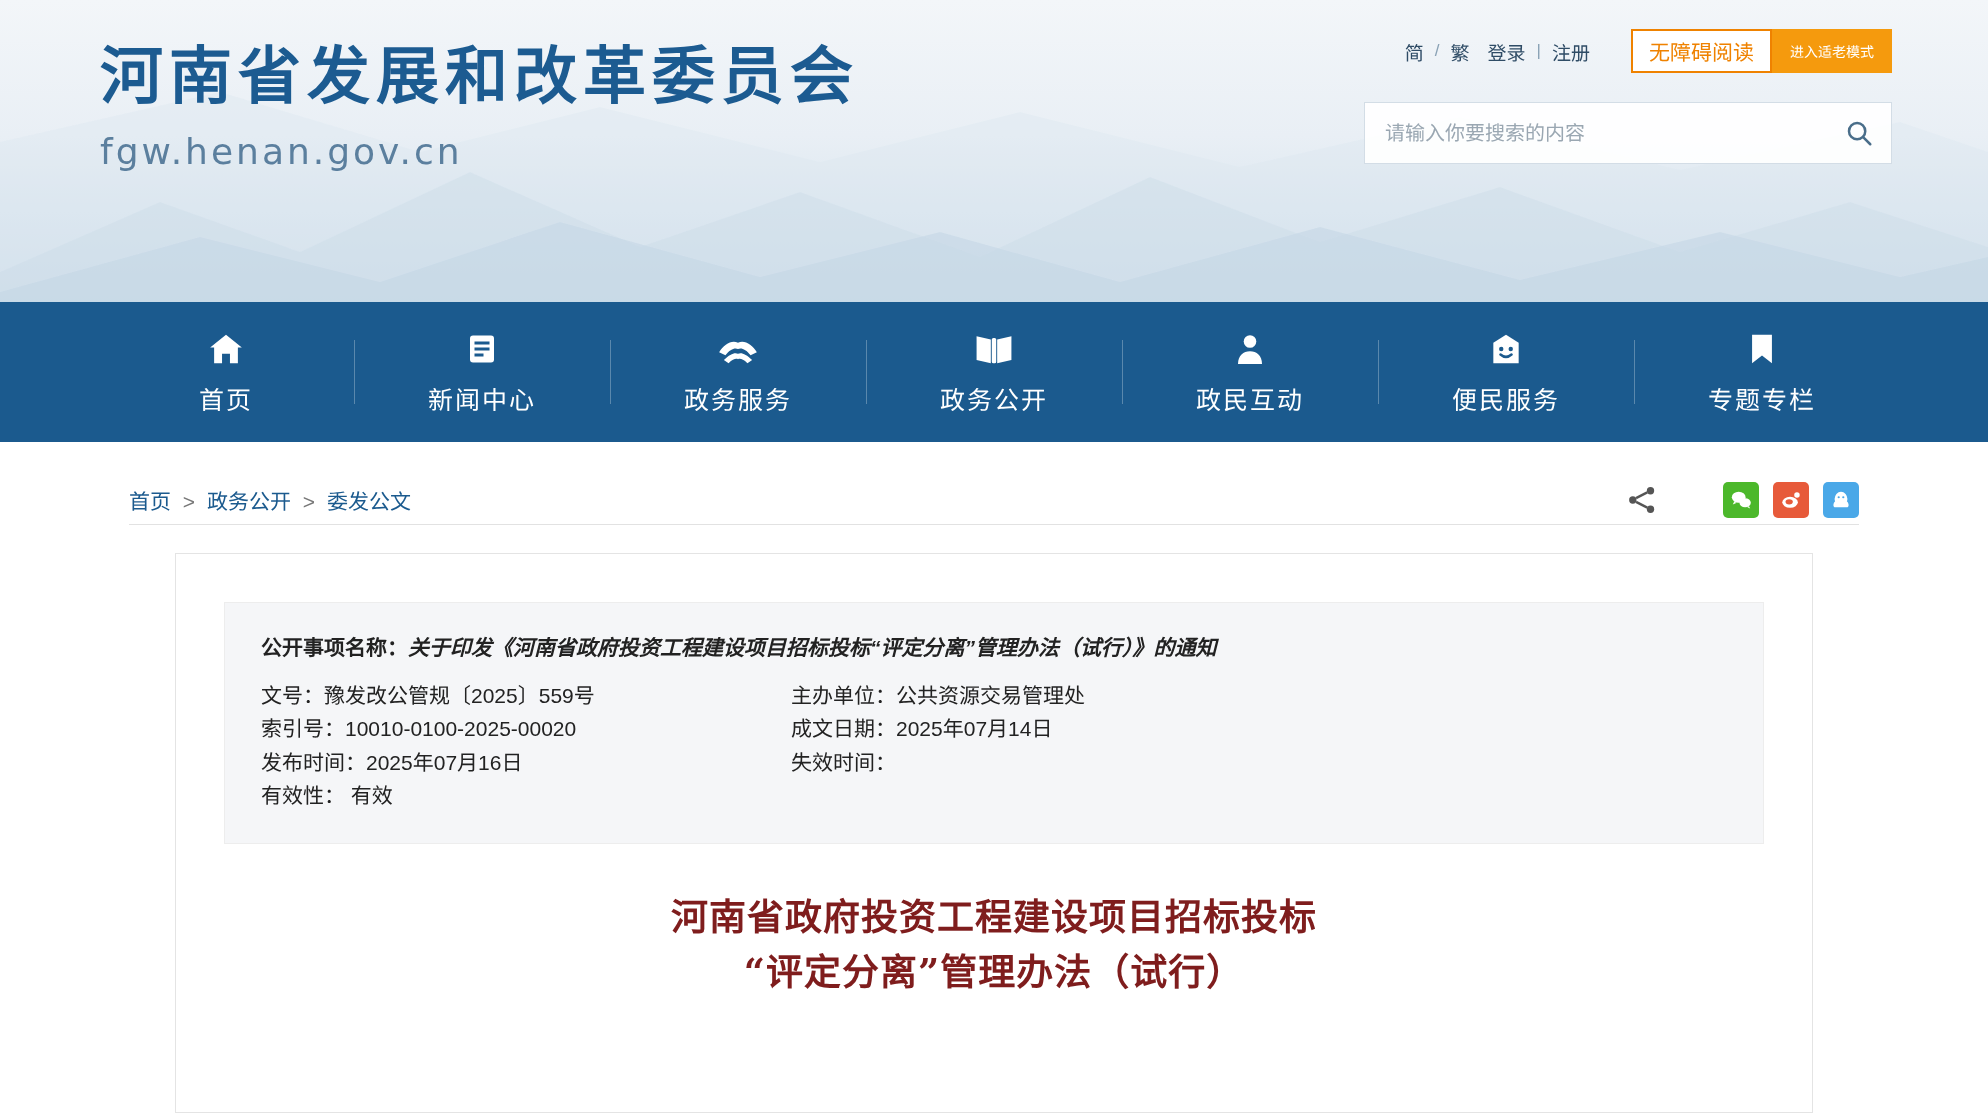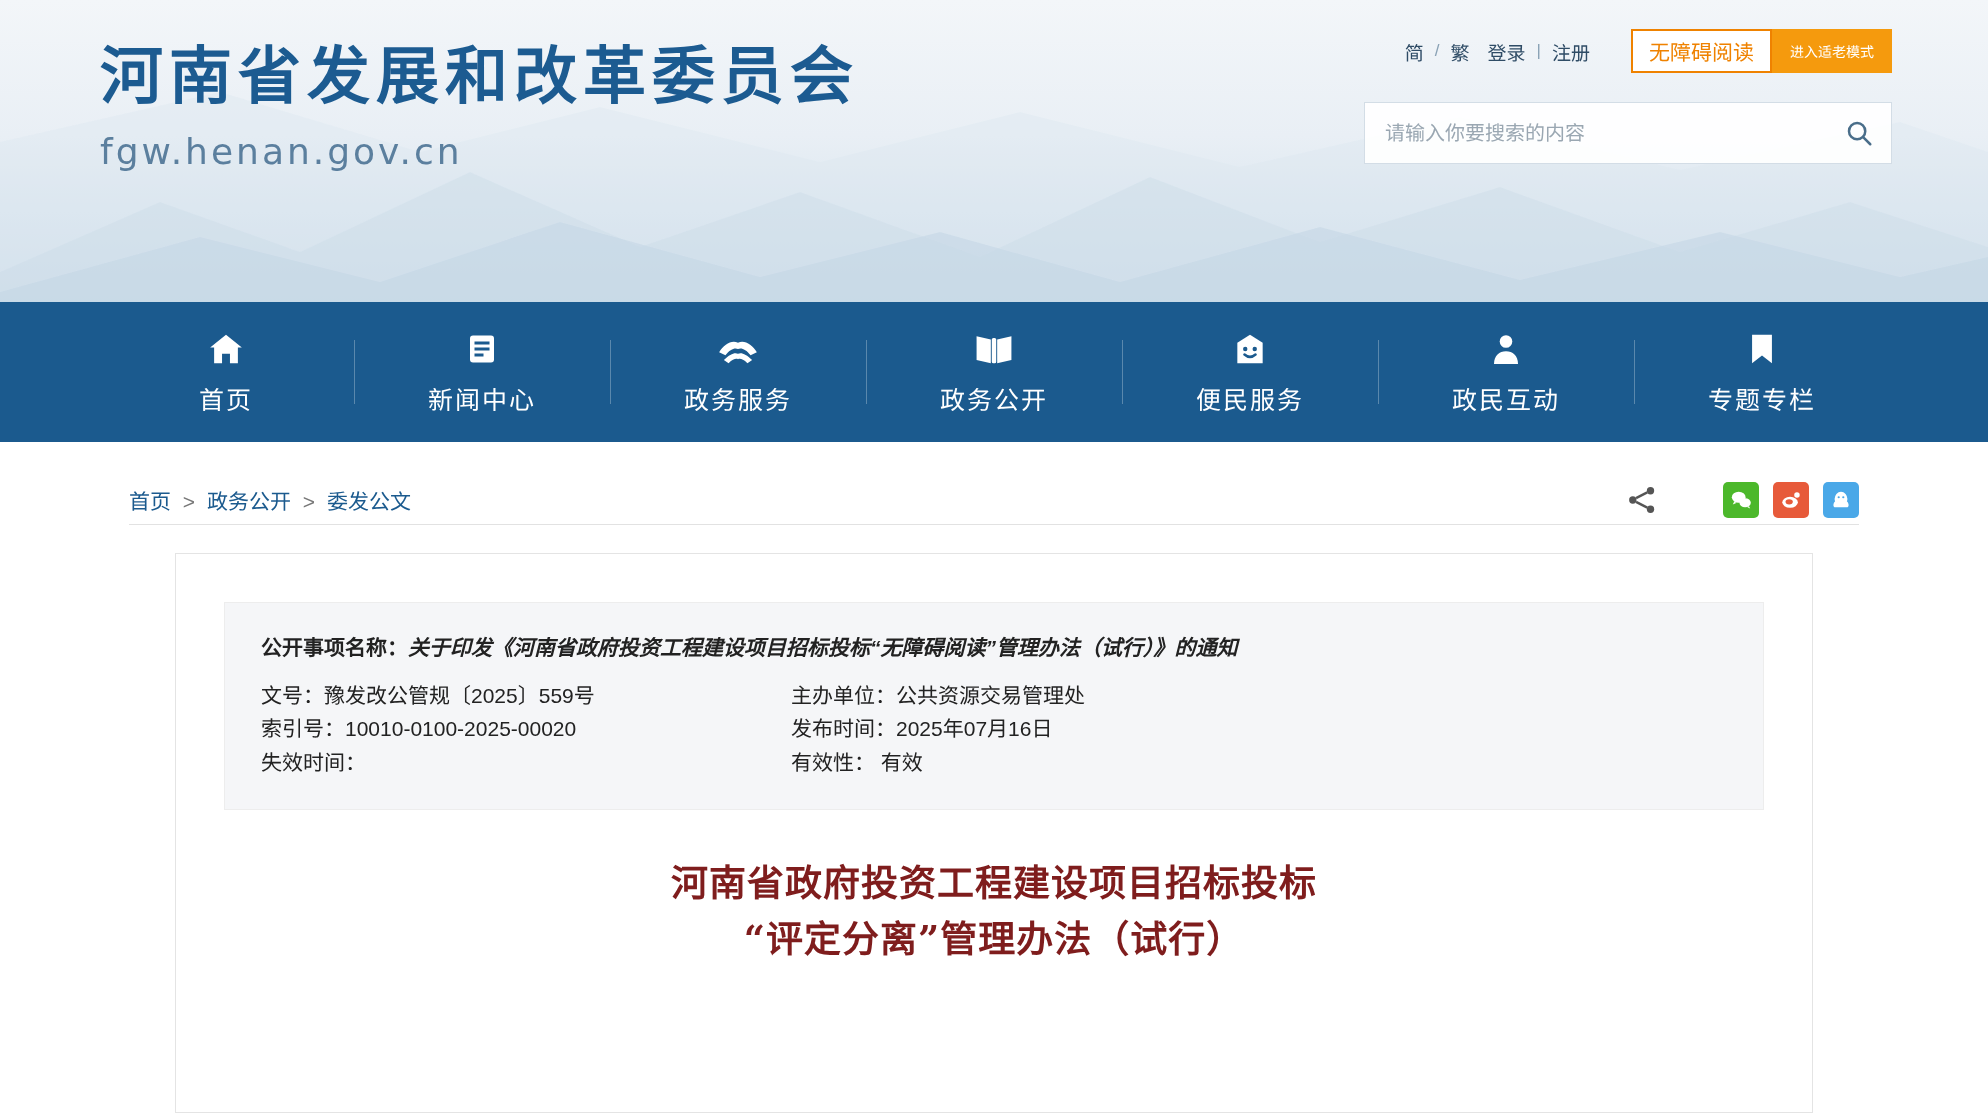--- a/index.html
+++ b/index.html
@@ -299,38 +299,38 @@
           <path d="M2 4 L11 6 L11 21 L2 19 Z"></path>
           <path d="M24 4 L15 6 L15 21 L24 19 Z"></path>
           <rect x="11.6" y="5" width="2.8" height="16" rx="1"></rect>
         </svg>
     </div>
     <div class="nav-label">政务公开</div>
   </div>
 
   <div class="nav-item">
     <div class="nav-icon">
+      <svg width="36" height="38" viewBox="0 0 24 24" fill="#ffffff">
+          <circle cx="12" cy="7" r="4.2"></circle>
+          <path d="M4 22 C4 16.5 7.6 13.5 12 13.5 C16.4 13.5 20 16.5 20 22 Z"></path>
+        </svg>
+    </div>
+    <div class="nav-label">政民互动</div>
+  </div>
+
+  <div class="nav-item">
+    <div class="nav-icon">
       <svg width="40" height="38" viewBox="0 0 24 24" fill="#ffffff">
           <path d="M4 8 L12 3 L20 8 L20 21 L4 21 Z"></path>
           <circle cx="9" cy="12" r="1.4" fill="#1b5a8e"></circle>
           <circle cx="15" cy="12" r="1.4" fill="#1b5a8e"></circle>
           <path d="M8.5 15.5 Q12 18.5 15.5 15.5" stroke="#1b5a8e" stroke-width="1.6" fill="none" stroke-linecap="round"></path>
         </svg>
     </div>
     <div class="nav-label">便民服务</div>
-  </div>
-
-  <div class="nav-item">
-    <div class="nav-icon">
-      <svg width="36" height="38" viewBox="0 0 24 24" fill="#ffffff">
-          <circle cx="12" cy="7" r="4.2"></circle>
-          <path d="M4 22 C4 16.5 7.6 13.5 12 13.5 C16.4 13.5 20 16.5 20 22 Z"></path>
-        </svg>
-    </div>
-    <div class="nav-label">政民互动</div>
   </div>
 
   <div class="nav-item">
     <div class="nav-icon">
       <svg width="34" height="38" viewBox="0 0 24 24" fill="#ffffff">
           <path d="M5 2 L19 2 L19 22 L12 16.5 L5 22 Z"></path>
         </svg>
     </div>
     <div class="nav-label">专题专栏</div>
   </div>
@@ -381,32 +381,35 @@
       </div>
     </div>
   </div>
 </div>
 
 <div class="card-wrap">
   <div class="card">
 
     <div class="meta">
       <div class="meta-line1">
-        <span class="lbl">公开事项名称：</span><span class="val">关于印发《河南省政府投资工程建设项目招标投标“无障碍阅读”管理办法（试行）》的通知</span>
+        <span class="lbl">公开事项名称：</span><span class="val">关于印发《河南省政府投资工程建设项目招标投标“评定分离”管理办法（试行）》的通知</span>
       </div>
 
       <div class="meta-grid">
         <div class="meta-cell">
           <span class="lbl">文号：</span><span>豫发改公管规〔2025〕559号</span>
         </div>
         <div class="meta-cell">
           <span class="lbl">主办单位：</span><span>公共资源交易管理处</span>
         </div>
         <div class="meta-cell">
           <span class="lbl">索引号：</span><span>10010-0100-2025-00020</span>
+        </div>
+        <div class="meta-cell">
+          <span class="lbl">成文日期：</span><span>2025年07月14日</span>
         </div>
         <div class="meta-cell">
           <span class="lbl">发布时间：</span><span>2025年07月16日</span>
         </div>
         <div class="meta-cell">
           <span class="lbl">失效时间：</span><span></span>
         </div>
         <div class="meta-cell">
           <span class="lbl">有效性：</span>&nbsp;<span>有效</span>
         </div>

